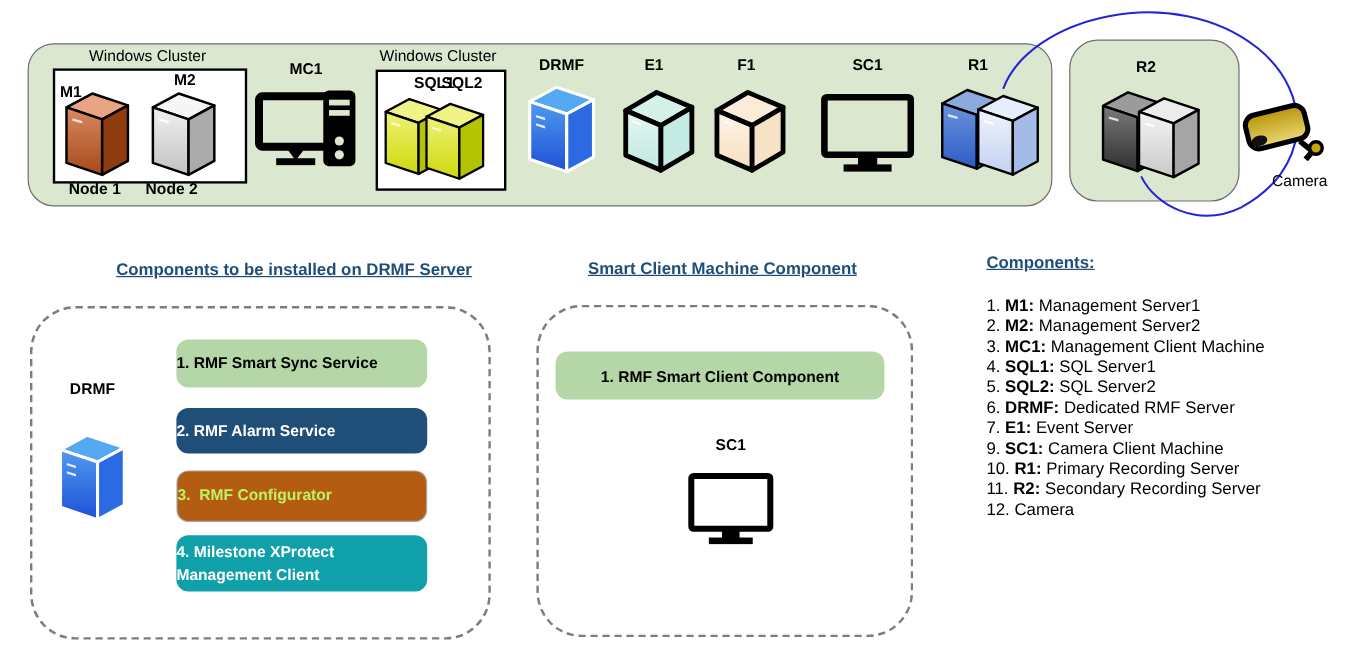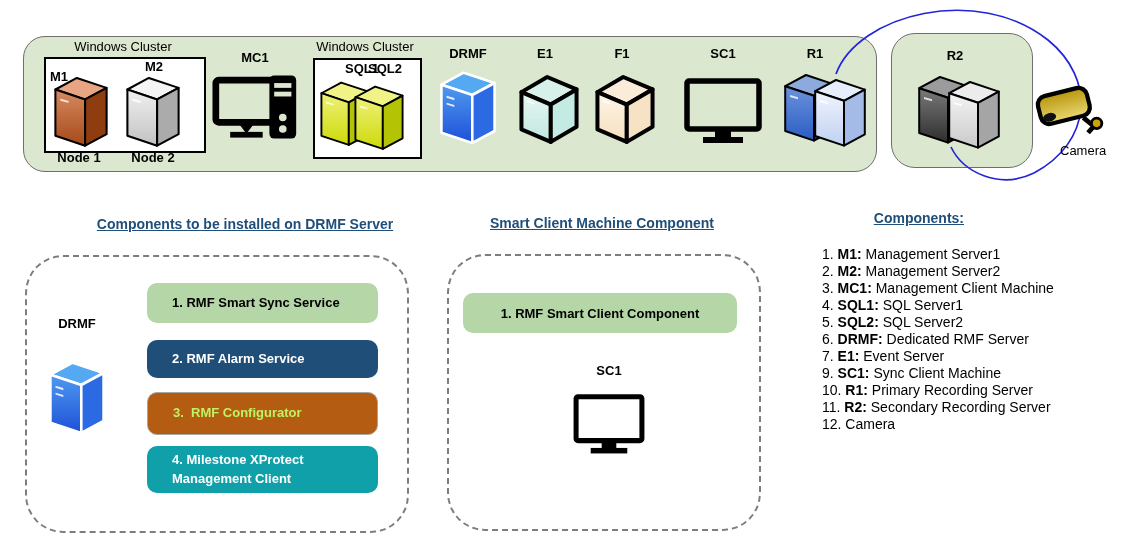--- a/index.html
+++ b/index.html
@@ -7,22 +7,22 @@
           font-family:"Liberation Sans",sans-serif;color:#000;}
   .greenbox{position:absolute;background:#dbe7cf;border:1.6px solid #6e6e6e;border-radius:22px;z-index:1;}
   .whitebox{position:absolute;background:#fff;border:2px solid #000;z-index:2;}
   .dashedbox{position:absolute;border:2px dashed #7d7d7d;border-radius:38px;z-index:1;background:#fff;}
   .lbl{position:absolute;font-size:13px;font-weight:bold;text-align:center;z-index:4;line-height:14px;}
   .lbl-reg{position:absolute;font-size:13px;font-weight:normal;text-align:center;z-index:4;line-height:14px;}
   .heading{position:absolute;font-size:14px;font-weight:bold;color:#1f4e79;
            text-decoration:underline;text-align:center;z-index:4;}
   .icon{position:absolute;z-index:3;}
   .arc-layer{position:absolute;left:0;top:0;z-index:2;pointer-events:none;}
-  .btn{position:absolute;left:147px;width:231px;border-radius:10px;display:flex;align-items:center;
-       padding-left:25px;box-sizing:border-box;font-size:13px;font-weight:bold;z-index:3;
+  .btn{position:absolute;left:147px;width:209px;border-radius:10px;display:flex;align-items:center;
+       padding-left:0;box-sizing:border-box;font-size:13px;font-weight:bold;z-index:3;
        white-space:pre-wrap;line-height:1.45;}
   .btn-bordered{border:1px solid #a6a6a6;}
   .scbtn{position:absolute;border-radius:10px;display:flex;align-items:center;justify-content:center;
        font-size:13px;font-weight:bold;z-index:3;}
   .legend{position:absolute;left:822px;top:246px;width:310px;font-size:14px;line-height:17px;z-index:4;}
   .lrow b{font-weight:bold;}
 </style>
 </head>
 <body>
 
@@ -62,21 +62,21 @@
         </linearGradient>
       </defs>
     <g stroke="#000" stroke-width="2.5" stroke-linejoin="round">
       <polygon points="4,20 30,6 66,18 40,32" fill="#f5f5f5"></polygon>
       <polygon points="4,20 40,32 40,88 4,76" fill="url(#gM2)"></polygon>
       <polygon points="40,32 66,18 66,74 40,88" fill="#ababab"></polygon>
     </g>
     <polygon points="10,31 20,33.8 20,36.3 10,33.5" fill="#fff" opacity="0.9"></polygon>
   </svg>
   <div class="lbl" style="left:44px;top:151px;width:70px;">Node 1</div>
-  <div class="lbl" style="left:118px;top:151px;width:70px;">Node 2</div>
+  <div class="lbl" style="left:108px;top:151px;width:70px;">Node 2</div>
 
   <div class="lbl" style="left:215px;top:51px;width:80px;">MC1</div>
   <svg class="icon" style="left:212px;top:72px;" width="88" height="70" viewBox="0 0 92 72">
     <rect x="4" y="8" width="64" height="44" rx="3" fill="none" stroke="#000" stroke-width="7"></rect>
     <polygon points="27,52 45,52 36,64" fill="#000"></polygon>
     <rect x="19" y="62" width="34" height="6" fill="#000"></rect>
     <rect x="60" y="3" width="28" height="66" rx="5" fill="#000"></rect>
     <rect x="65" y="11" width="18" height="5" fill="#dbe7cf"></rect>
     <rect x="65" y="20" width="18" height="5" fill="#dbe7cf"></rect>
     <circle cx="74" cy="47" r="4" fill="#dbe7cf"></circle>
@@ -275,28 +275,28 @@
   <div class="heading" style="left:447px;top:215px;width:310px;">Smart Client Machine Component</div>
   <div class="dashedbox" style="left:447px;top:254px;width:310px;height:273px;"></div>
   <div class="scbtn" style="left: 463px; top: 293px; width: 274px; height: 40px; background-color: rgb(181, 214, 166); color: rgb(0, 0, 0);">1. RMF Smart Client Component</div>
   <div class="lbl" style="left:577px;top:364px;width:64px;">SC1</div>
   <svg class="icon" style="left:573px;top:394px;" width="72" height="64" viewBox="0 0 78 70">
     <rect x="3" y="3" width="72" height="48" rx="2" fill="#fff" stroke="#000" stroke-width="5.5"></rect>
     <rect x="31" y="51" width="16" height="9" fill="#000"></rect>
     <rect x="19" y="59" width="40" height="6" fill="#000"></rect>
   </svg>
 
-  <div class="heading" style="left:854px;top:210px;width:110px;text-align:right;">Components:</div>
+  <div class="heading" style="left:822px;top:210px;width:110px;text-align:left;">Components:</div>
   <div class="legend">
     <div class="lrow"><span>1.</span> <b>M1:</b> <span>Management Server1</span></div>
     <div class="lrow"><span>2.</span> <b>M2:</b> <span>Management Server2</span></div>
     <div class="lrow"><span>3.</span> <b>MC1:</b> <span>Management Client Machine</span></div>
     <div class="lrow"><span>4.</span> <b>SQL1:</b> <span>SQL Server1</span></div>
     <div class="lrow"><span>5.</span> <b>SQL2:</b> <span>SQL Server2</span></div>
     <div class="lrow"><span>6.</span> <b>DRMF:</b> <span>Dedicated RMF Server</span></div>
     <div class="lrow"><span>7.</span> <b>E1:</b> <span>Event Server</span></div>
-    <div class="lrow"><span>9.</span> <b>SC1:</b> <span>Sync Client Machine</span></div>
+    <div class="lrow"><span>9.</span> <b>SC1:</b> <span>Camera Client Machine</span></div>
     <div class="lrow"><span>10.</span> <b>R1:</b> <span>Primary Recording Server</span></div>
     <div class="lrow"><span>11.</span> <b>R2:</b> <span>Secondary Recording Server</span></div>
     <div class="lrow"><span>12.</span> <b></b> <span>Camera</span></div>
   </div>
 
 </div>
 
 </body></html>

